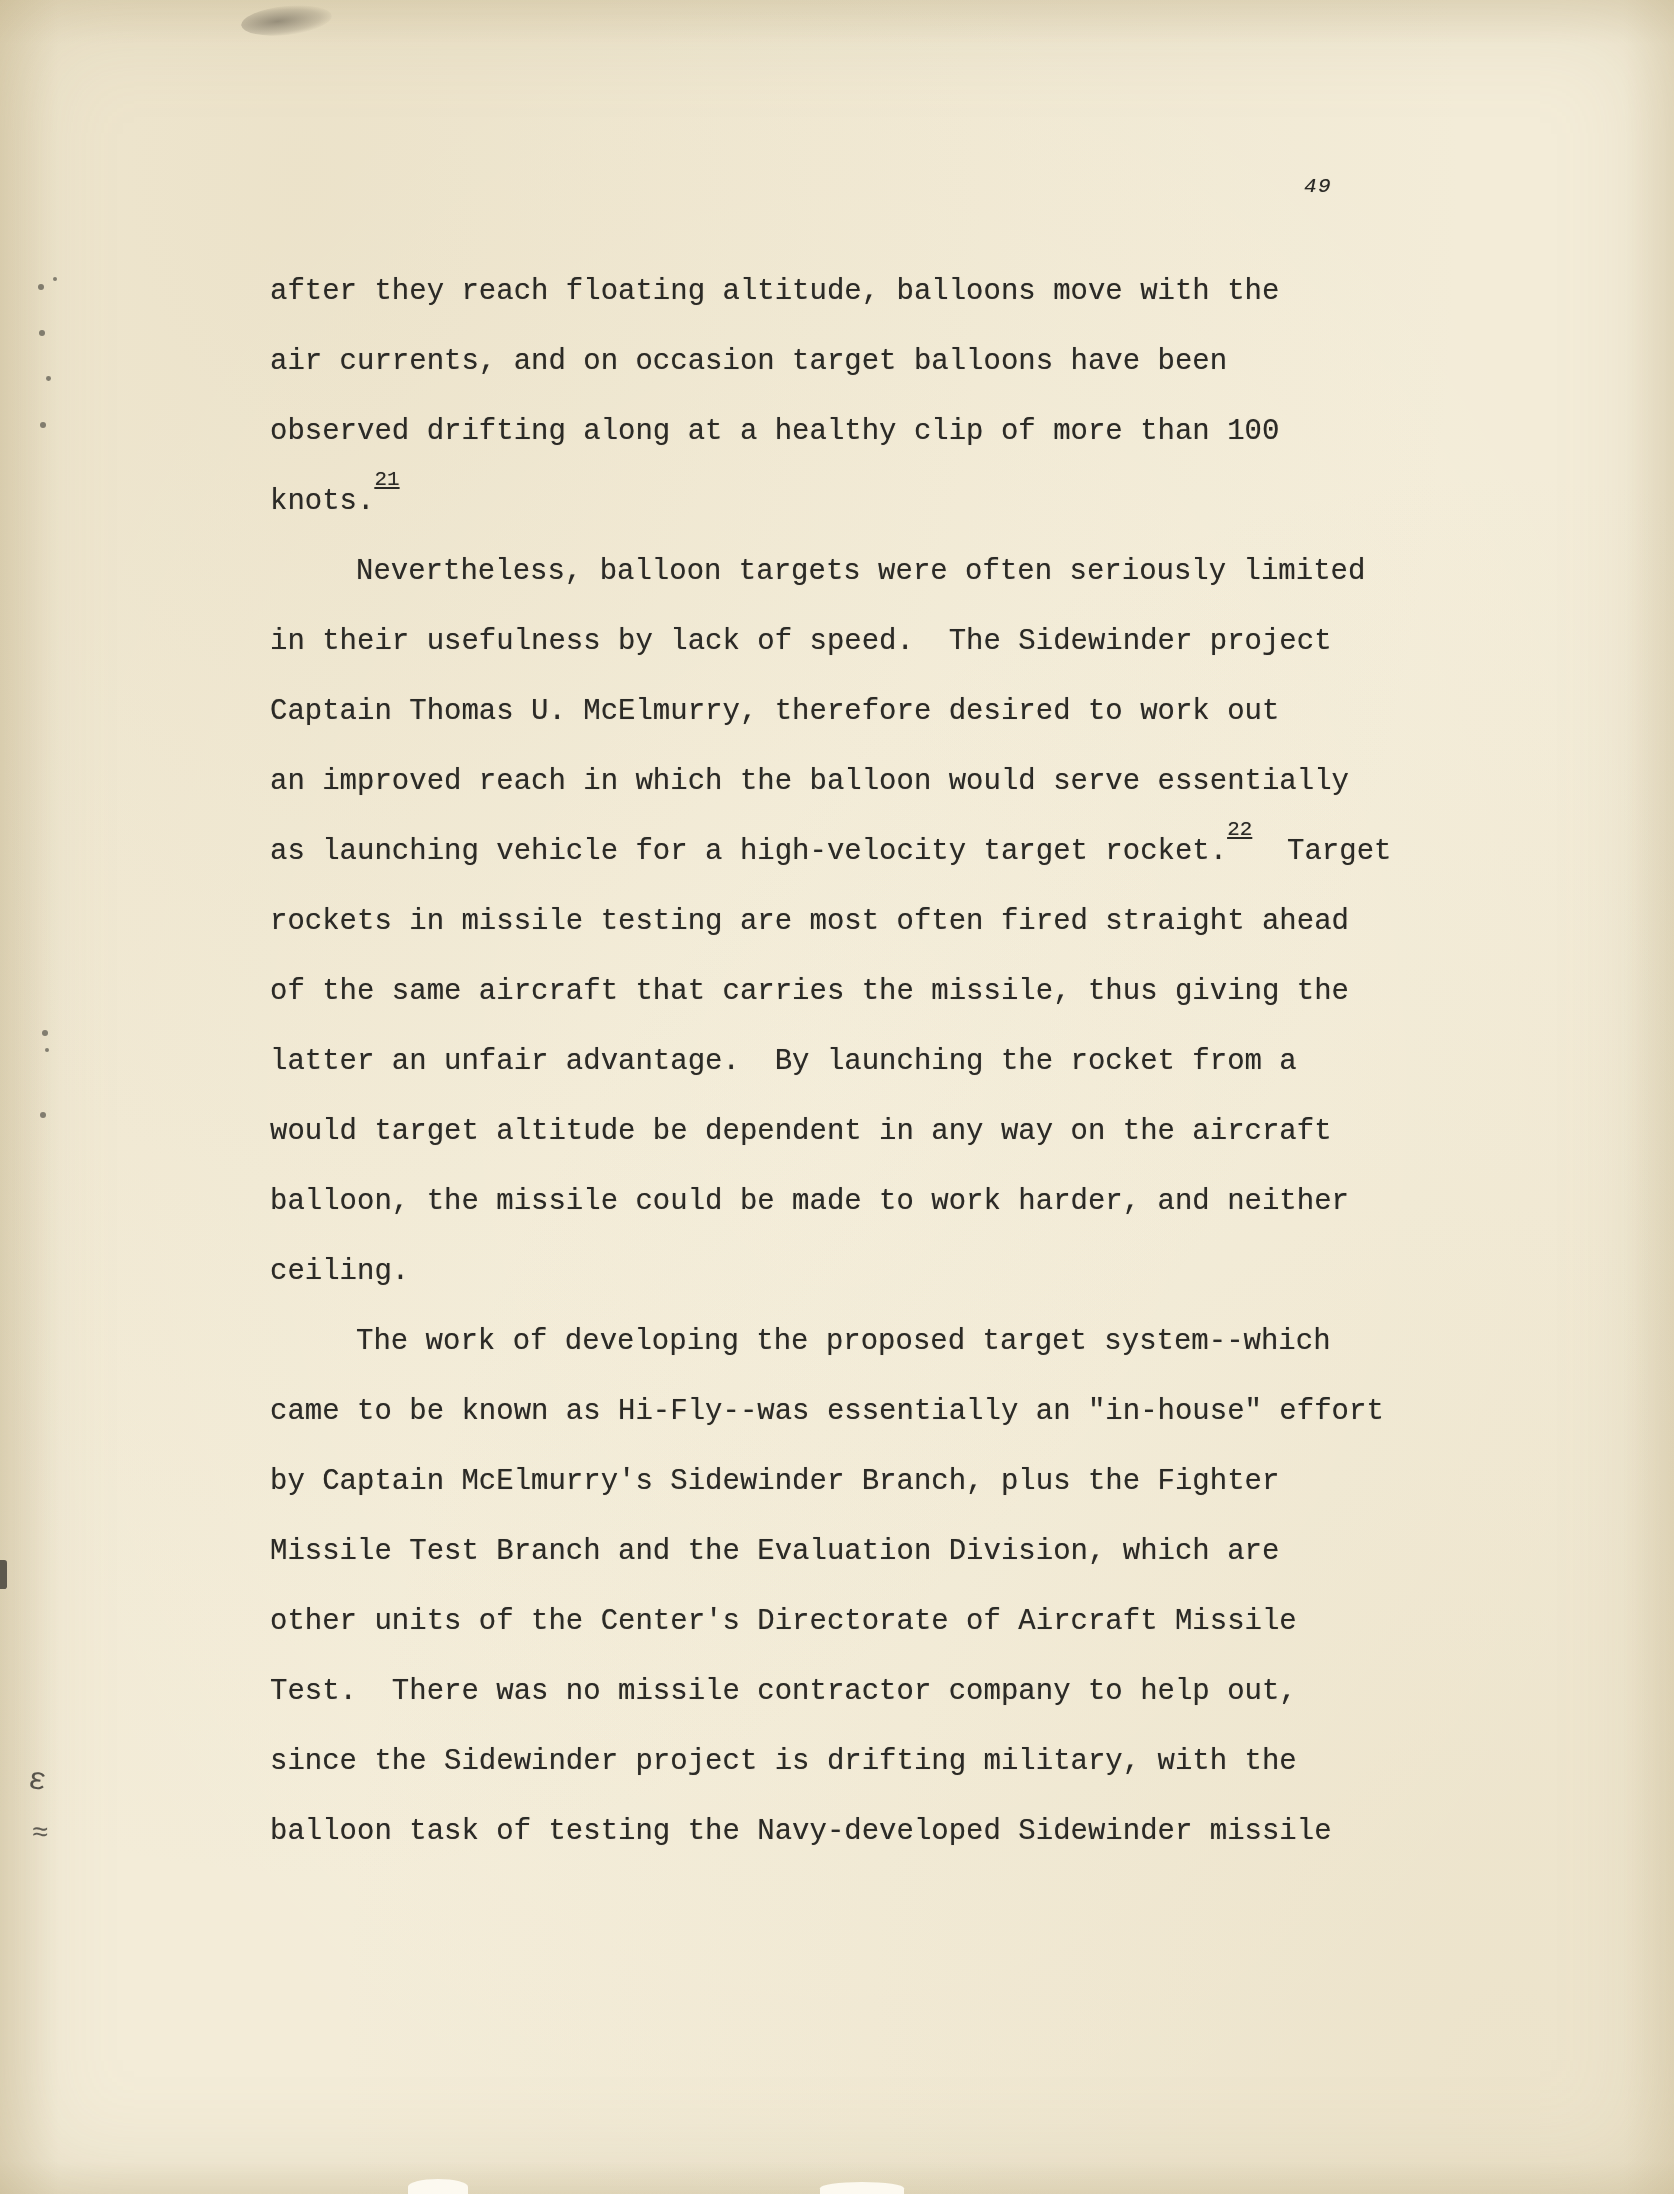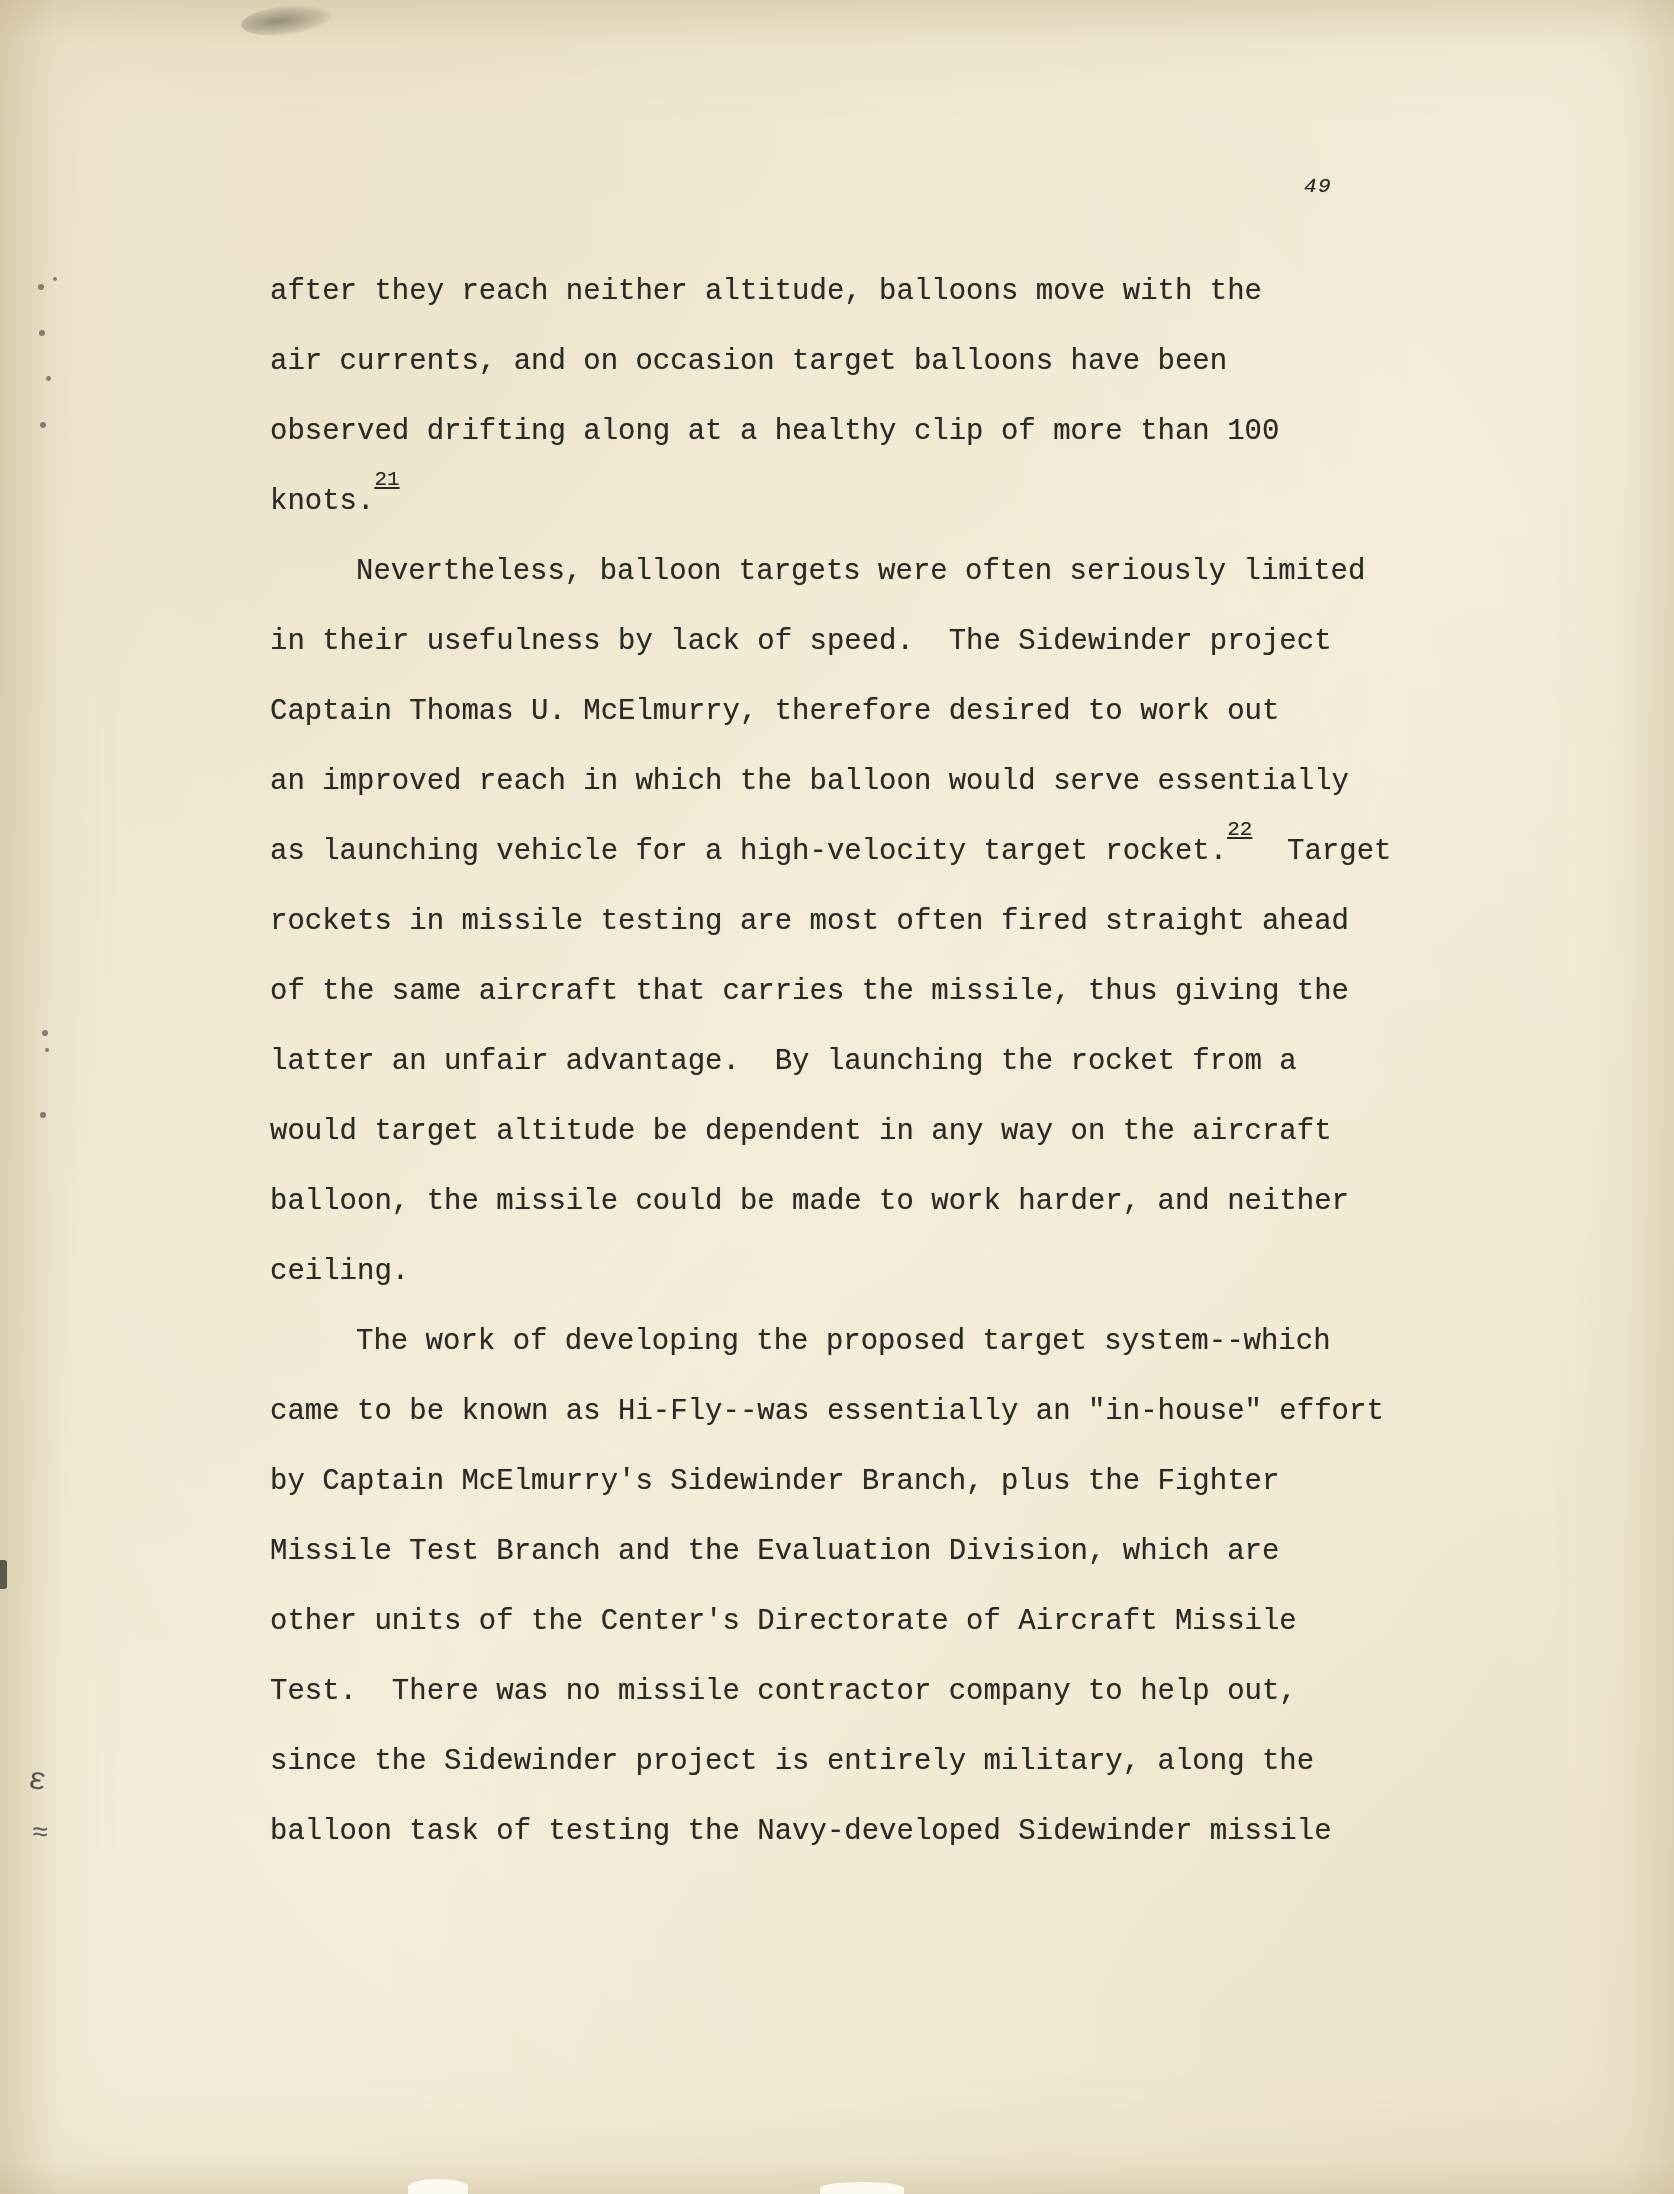--- a/index.html
+++ b/index.html
@@ -105,21 +105,21 @@
   <div class="mark mark-squiggle" style="left:28px; top:1770px;">ɛ</div>
   <div class="mark mark-approx" style="left:32px; top:1823px;">≈</div>
   <div class="edge-dash"></div>
   <div class="bottom-blob blob-1"></div>
   <div class="bottom-blob blob-2"></div>
 
   <div class="page-number">49</div>
 
   <div class="text-block">
       <div class="paragraph">
-        <div class="line">after they reach neither altitude, balloons move with the</div>
+        <div class="line">after they reach floating altitude, balloons move with the</div>
         <div class="line">air currents, and on occasion target balloons have been</div>
         <div class="line">observed drifting along at a healthy clip of more than 100</div>
         <div class="line">knots.<sup class="fnref">21</sup></div>
       </div>
       <div class="paragraph">
         <div class="line indent">Nevertheless, balloon targets were often seriously limited</div>
         <div class="line">in their usefulness by lack of speed.  The Sidewinder project</div>
         <div class="line">Captain Thomas U. McElmurry, therefore desired to work out</div>
         <div class="line">an improved reach in which the balloon would serve essentially</div>
         <div class="line">as launching vehicle for a high-velocity target rocket.<sup class="fnref">22</sup>  Target</div>
@@ -130,19 +130,19 @@
         <div class="line">balloon, the missile could be made to work harder, and neither</div>
         <div class="line">ceiling.</div>
       </div>
       <div class="paragraph">
         <div class="line indent">The work of developing the proposed target system--which</div>
         <div class="line">came to be known as Hi-Fly--was essentially an "in-house" effort</div>
         <div class="line">by Captain McElmurry's Sidewinder Branch, plus the Fighter</div>
         <div class="line">Missile Test Branch and the Evaluation Division, which are</div>
         <div class="line">other units of the Center's Directorate of Aircraft Missile</div>
         <div class="line">Test.  There was no missile contractor company to help out,</div>
-        <div class="line">since the Sidewinder project is entirely military, along the</div>
+        <div class="line">since the Sidewinder project is drifting military, with the</div>
         <div class="line">balloon task of testing the Navy-developed Sidewinder missile</div>
       </div>
     </div>
 
 </div>
 
 
 </body></html>

